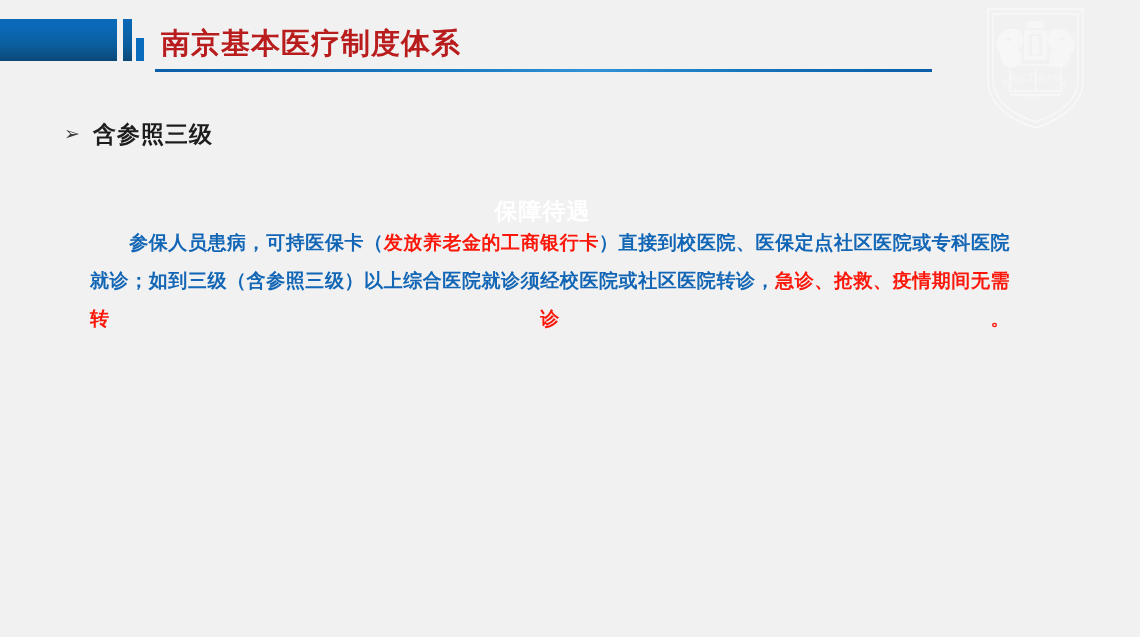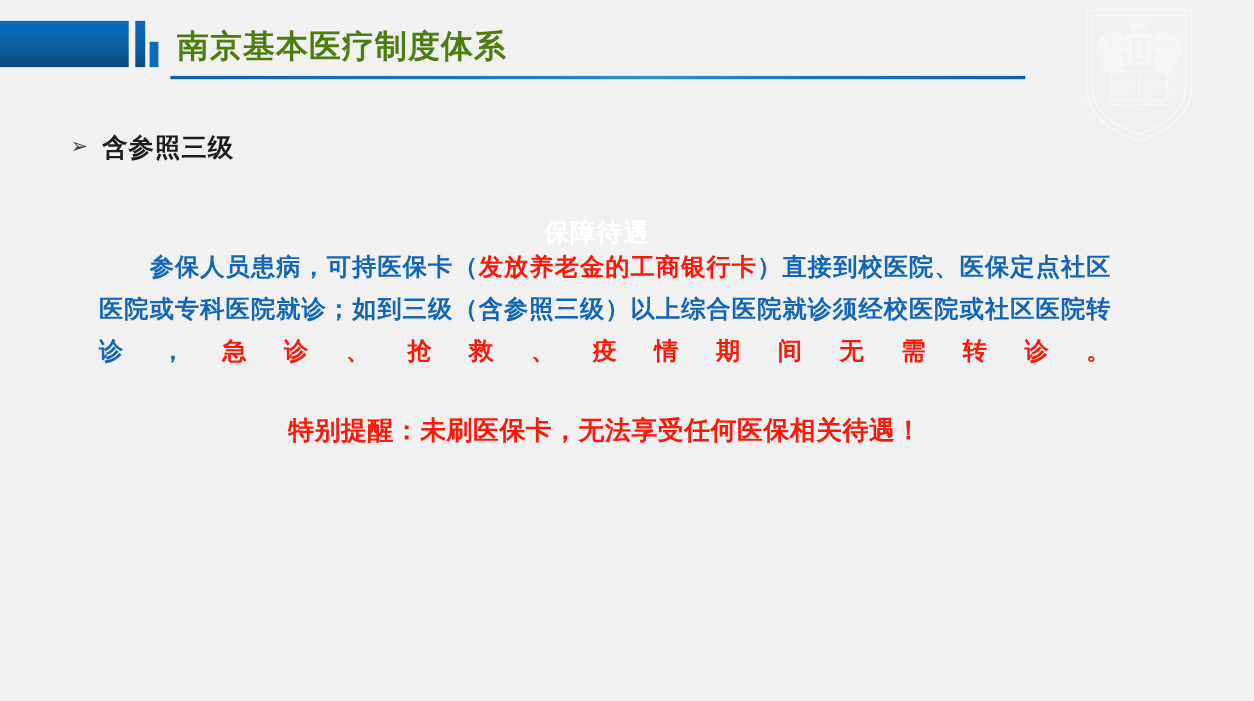--- a/index.html
+++ b/index.html
@@ -50,21 +50,21 @@
     height: 23px;
     background: #0a6cbd;
   }
 
   .header-title {
     position: absolute;
     left: 161px;
     top: 23px;
     font-size: 29px;
     font-weight: bold;
-    color: #4d7c0f;
+    color: #b91c1c;
     letter-spacing: 1px;
     line-height: 40px;
     white-space: nowrap;
   }
 
   .header-rule {
     position: absolute;
     left: 155px;
     top: 69px;
     width: 777px;
@@ -121,21 +121,21 @@
     letter-spacing: 1px;
     line-height: 30px;
   }
 
   
   .body-block {
     position: absolute;
     left: 90px;
     top: 224px;
     width: 920px;
-    font-size: 22px;
+    font-size: 19px;
     font-weight: bold;
     line-height: 38px;
     letter-spacing: 0.5px;
     text-align: justify;
     text-align-last: justify;
     color: #1266b5;
   }
   .body-block .para {
     text-indent: 0;
   }
@@ -205,15 +205,14 @@
   </div>
 
   <div class="ghost-heading">保障待遇</div>
 
   <div class="body-block">
     <div class="para">
       <span class="txt-blue">　　参保人员患病，可持医保卡（</span><span class="txt-red">发放养老金的工商银行卡</span><span class="txt-blue">）直接到校医院、医保定点社区医院或专科医院就诊；如到三级（含参照三级）以上综合医院就诊须经校医院或社区医院转诊，</span><span class="txt-red">急诊、抢救、疫情期间无需转诊。</span>
     </div>
   </div>
 
-  <div class="alert-block">特别提醒：未刷医保卡，无法享受任何医保相关待遇！</div>
 
 </div>
 
 </body></html>

